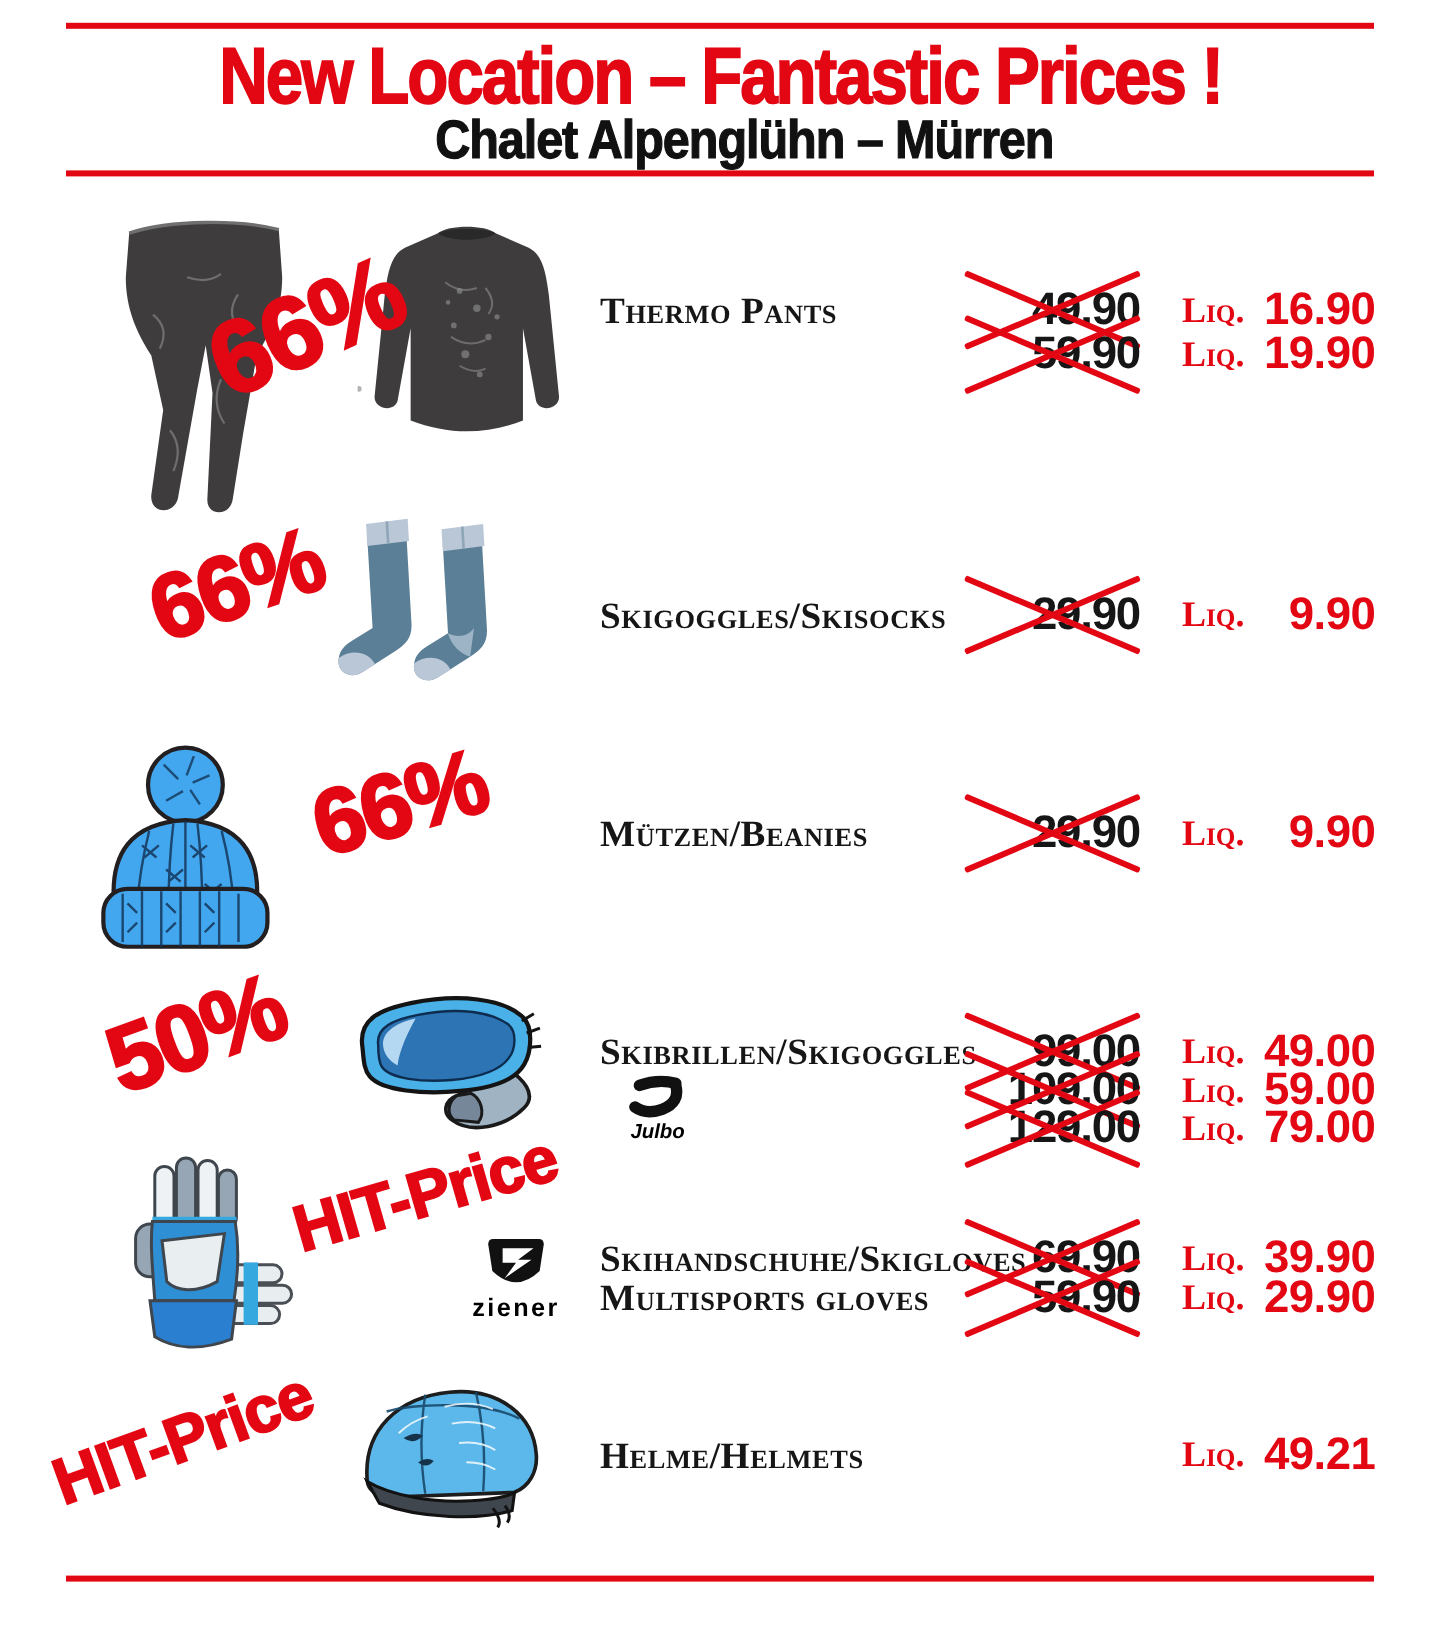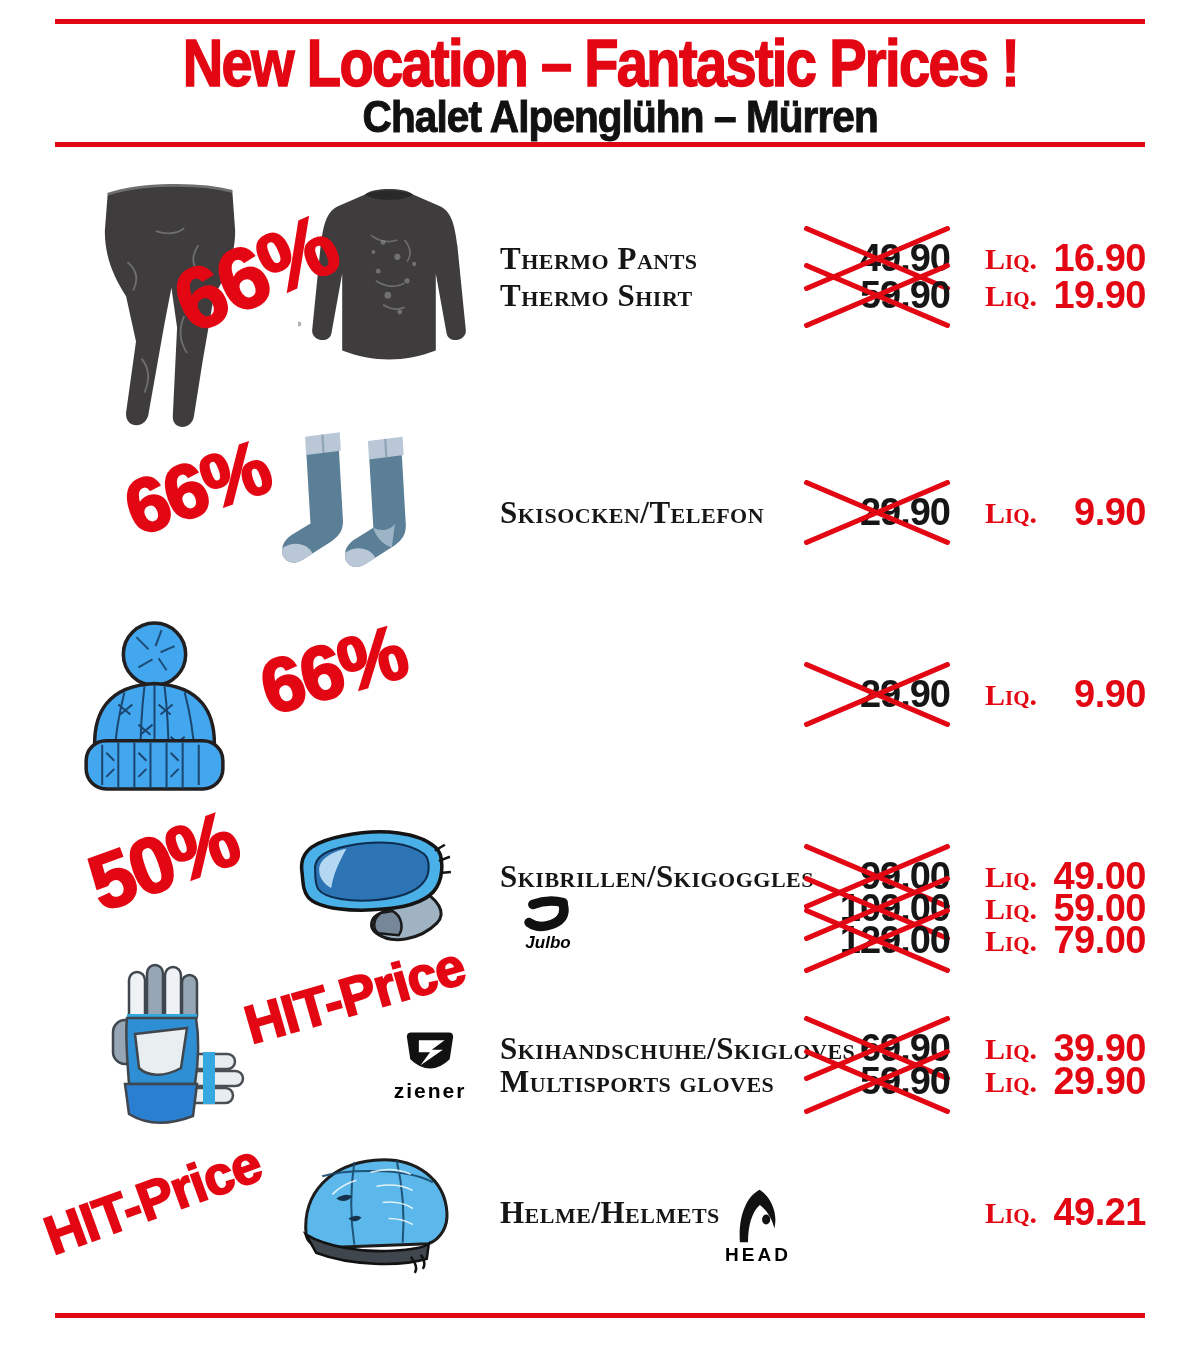--- a/index.html
+++ b/index.html
@@ -196,34 +196,34 @@
   <div class="badge" id="badge-r5">HIT-Price</div>
   <div class="badge" id="badge-r6">HIT-Price</div>
 
   <div class="pline" style="top:240px">
     <div class="plabel">Thermo Pants</div>
     <div class="pold"><span>49.90</span><div class="xmark"></div></div>
     <div class="pliq">Liq.</div>
     <div class="pnew">16.90</div>
   </div>
   <div class="pline" style="top:277px">
-    <div class="plabel">Thermo Shirt</div>
     <div class="pold"><span>59.90</span><div class="xmark"></div></div>
     <div class="pliq">Liq.</div>
     <div class="pnew">19.90</div>
   </div>
 
   <div class="pline" style="top:494px">
-    <div class="plabel">Skisocken/Telefon</div>
+    <div class="plabel">Skigoggles/Skisocks</div>
     <div class="pold"><span>29.90</span><div class="xmark"></div></div>
     <div class="pliq">Liq.</div>
     <div class="pnew">9.90</div>
   </div>
 
   <div class="pline" style="top:676px">
+    <div class="plabel">Mützen/Beanies</div>
     <div class="pold"><span>29.90</span><div class="xmark"></div></div>
     <div class="pliq">Liq.</div>
     <div class="pnew">9.90</div>
   </div>
 
   <div class="pline" style="top:858px">
     <div class="plabel">Skibrillen/Skigoggles</div>
     <div class="pold"><span>99.00</span><div class="xmark"></div></div>
     <div class="pliq">Liq.</div>
     <div class="pnew">49.00</div>
@@ -267,23 +267,16 @@
     </svg>
     <div class="word">ziener</div>
   </div>
 
   <div class="pline" style="top:1194px">
     <div class="plabel">Helme/Helmets</div>
     <div class="pliq">Liq.</div>
     <div class="pnew">49.21</div>
   </div>
 
-  <div class="brand" id="brand-head">
-    <svg width="52" height="58" viewBox="0 0 56 64" aria-hidden="true">
-      <path d="M8,62 C6,30 17,10 30,4 C44,14 50,32 46,47 C44,37 38,27 30,21 C21,29 17,44 17,62 Z" fill="#111"></path>
-      <ellipse cx="37" cy="37" rx="4.5" ry="5.5" fill="#111"></ellipse>
-    </svg>
-    <div class="word">HEAD</div>
-  </div>
 
   <div class="rule" style="top:1313px"></div>
 
 </div>
 
 </body></html>

